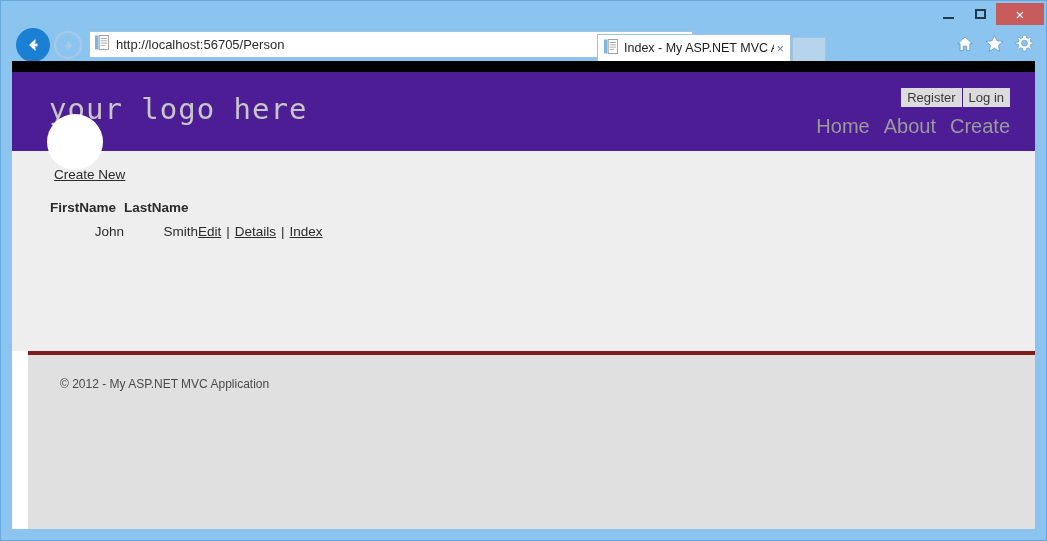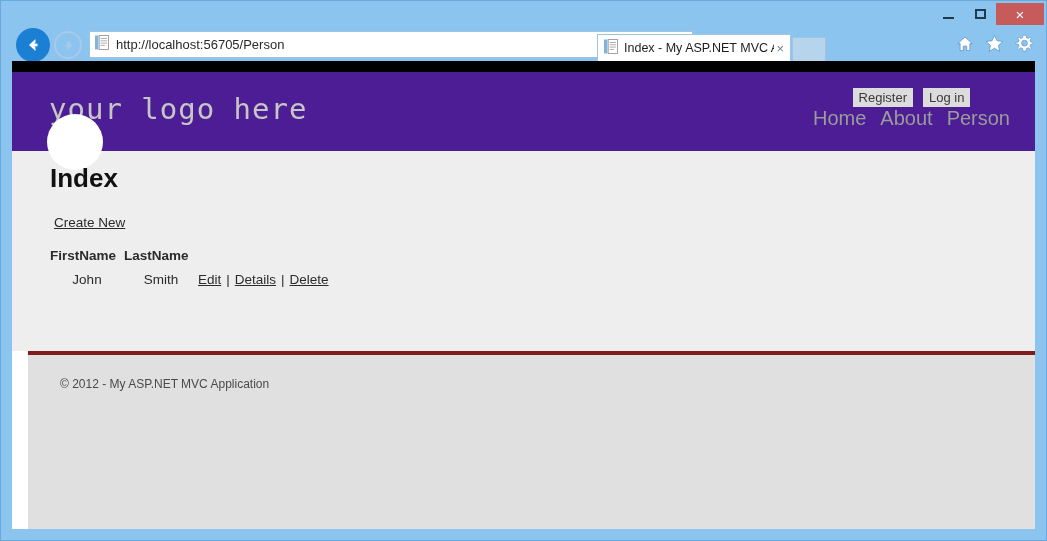--- a/index.html
+++ b/index.html
@@ -232,22 +232,23 @@
     background: #ffffff;
   }
   .header-right {
     position: absolute;
     right: 25px;
     top: 16px;
     text-align: right;
   }
   .account-links {
     display: flex;
-    justify-content: center;
-    gap: 10px;
+    justify-content: flex-end;
+    gap: 1px;
+    margin-bottom: 8px;
   }
   .account-link {
     font-size: 13px;
     color: #3a3a3a;
     background: #dcdcdc;
     padding: 2px 6px;
     white-space: nowrap;
   }
   .mainnav {
     display: flex;
@@ -294,21 +295,21 @@
     font-size: 13.5px;
     color: #2b2b2b;
   }
   .grid th {
     text-align: left;
     font-weight: bold;
     padding: 0;
     white-space: nowrap;
   }
   .grid td {
-    text-align: center;
+    text-align: right;
     padding: 0;
     padding-top: 9px;
     white-space: nowrap;
   }
   .col-first { width: 74px; }
   .col-last  { width: 74px; }
   .row-actions a {
     color: #2b2b2b;
     margin-top: 24px;
   }
@@ -457,48 +458,47 @@
       <div class="logo">your logo here</div>
 
       <div class="header-right">
         <div class="account-links">
           <span class="account-link">Register</span>
           <span class="account-link">Log in</span>
         </div>
         <div class="mainnav">
           <span class="mainnav-link">Home</span>
           <span class="mainnav-link">About</span>
-          <span class="mainnav-link">Person</span>
+          <span class="mainnav-link">Create</span>
         </div>
       </div>
     </div>
 
     <div class="content-band"></div>
 
     <div class="logo-circle"></div>
 
     <div class="content-inner">
-      <h1 class="page-title">Index</h1>
 
       <a class="create-link" href="#">Create New</a>
 
       <table class="grid">
         <thead>
           <tr>
             <th class="col-first">FirstName</th>
             <th class="col-last">LastName</th>
             <th></th>
           </tr>
         </thead>
         <tbody>
           <tr>
             <td>John</td>
             <td>Smith</td>
             <td class="row-actions">
-              <a href="#">Edit</a><span class="sep">|</span><a href="#">Details</a><span class="sep">|</span><a href="#">Delete</a>
+              <a href="#">Edit</a><span class="sep">|</span><a href="#">Details</a><span class="sep">|</span><a href="#">Index</a>
             </td>
           </tr>
         </tbody>
       </table>
     </div>
 
     <div class="footer-band">
       <div class="footer-text">© 2012 - My ASP.NET MVC Application</div>
     </div>
 

